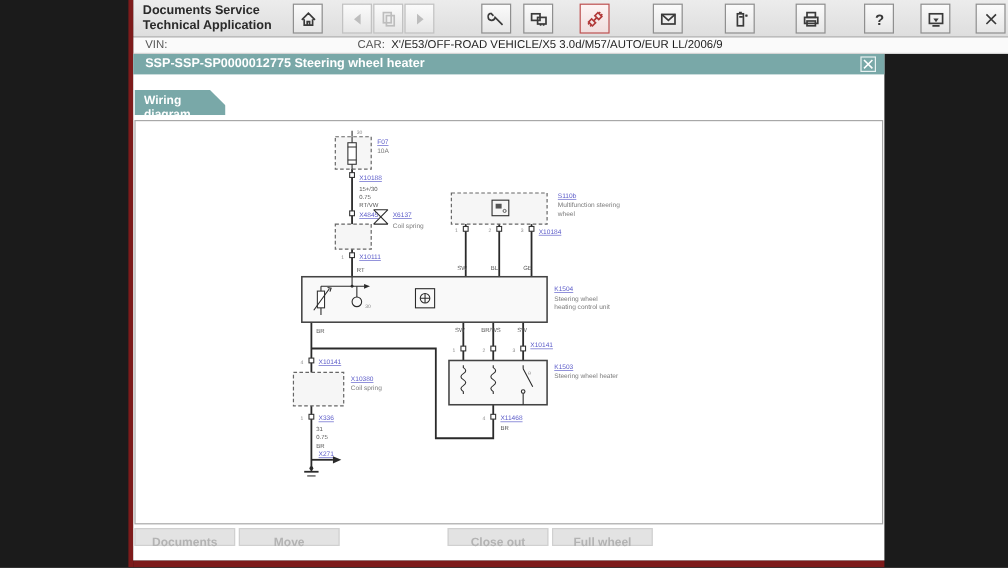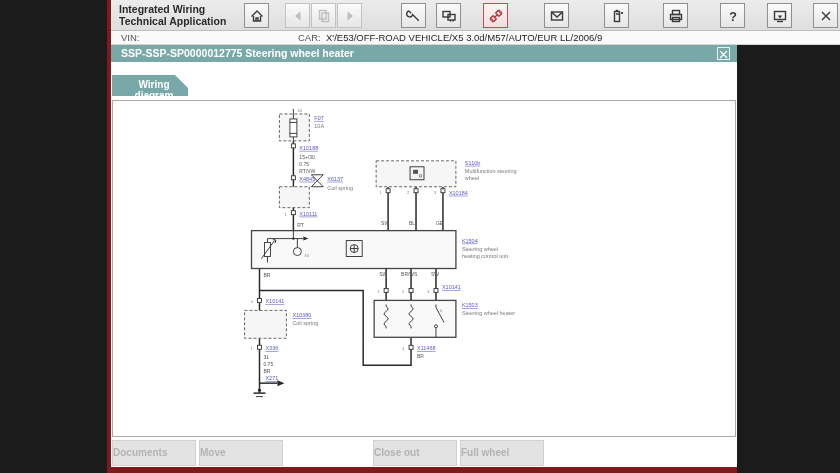--- a/index.html
+++ b/index.html
@@ -29,27 +29,27 @@
   .red-left{position:absolute;left:107px;top:0;width:4px;height:473px;background:#7d1b1b;}
   .red-bottom{position:absolute;left:111px;top:467px;width:626px;height:6px;background:#7d1b1b;}
   
   .main{position:absolute;left:111px;top:45px;width:626px;height:422px;background:#ffffff;}
   .docheader{position:absolute;left:0;top:0;width:626px;height:17px;background:#79a8a8;}
   .docheader .t{position:absolute;left:10px;top:2px;font-size:10.5px;font-weight:bold;color:#fff;}
   .doc-close{position:absolute;right:7px;top:2px;width:13px;height:13px;border:1px solid #e8f2f2;
              display:flex;align-items:center;justify-content:center;}
   .tab{position:absolute;left:1px;top:30px;width:76px;height:21px;background:#79a8a8;color:#fff;
        font-size:10px;font-weight:bold;padding:4px 0 0 8px;
-       clip-path:polygon(0 0,calc(100% - 13px) 0,100% 62%,100% 100%,0 100%);text-align:center;}
+       clip-path:polygon(0 0,calc(100% - 13px) 0,100% 62%,100% 100%,0 100%);}
   .diagram-panel{position:absolute;left:1px;top:55px;width:624px;height:337px;background:#fff;
                  border:1px solid #a8a8a8;}
   
   .footer{position:absolute;left:0;top:395px;width:626px;height:27px;}
-  .btn{position:absolute;top:0;height:26px;background:#e3e3e3;border:1px solid #d0d0d0;
-       font-size:10px;font-weight:bold;text-align:left;line-height:24px;color:#1f1f1f;
+  .btn{position:absolute;top:0;height:15px;background:#e3e3e3;border:1px solid #d0d0d0;
+       font-size:10px;font-weight:bold;text-align:center;line-height:24px;color:#1f1f1f;
        font-family:"Liberation Sans",sans-serif;}
   .btn.disabled{color:#b3b3b3;}
   
   text{font-family:"Liberation Sans",sans-serif;}
   .lnk{fill:#5a5ac8;font-size:5.5px;text-decoration:underline;}
   .desc{fill:#7a7a7a;font-size:5.5px;}
   .wlab{fill:#555;font-size:5px;}
   .pin{fill:#888;font-size:4.2px;}
   .wire{stroke:#2a2a2a;stroke-width:1.5;fill:none;}
   .thin{stroke:#2a2a2a;stroke-width:0.9;fill:none;}
@@ -57,21 +57,21 @@
   .boxdash{stroke:#666;stroke-width:1;fill:#f6f6f6;stroke-dasharray:3 2;}
   .conn{stroke:#333;stroke-width:0.9;fill:#fff;}
 </style>
 </head>
 <body>
 
 <div class="stage">
 
   <div class="toolbar">
     <div class="app-title">
-      <div>Integrated Wiring</div>
+      <div>Documents Service</div>
       <div>Technical Application</div>
     </div>
 
     <div class="iconbtn" style="left:133px">
       <span>
           <svg width="16" height="16" viewBox="0 0 16 16">
             <path class="g-en" d="M2.5 8.5 L8 3 L13.5 8.5 M4.5 8 V13 H11.5 V8 M7 13 V10 H9 V13"></path>
           </svg>
         </span>
     </div>

